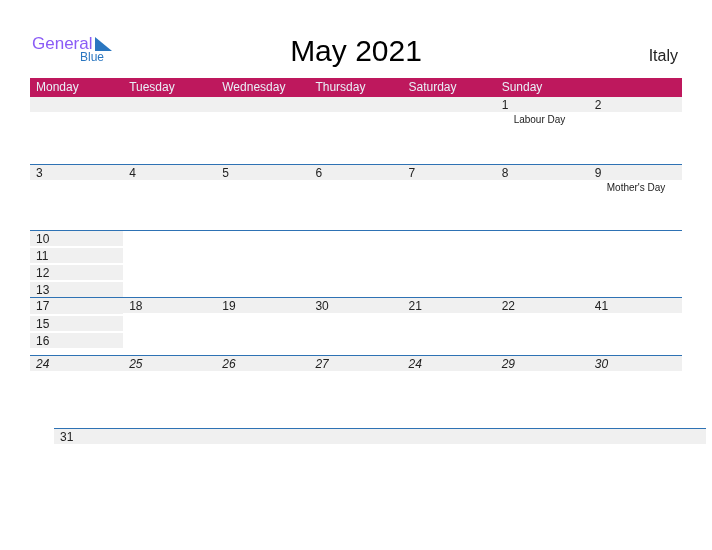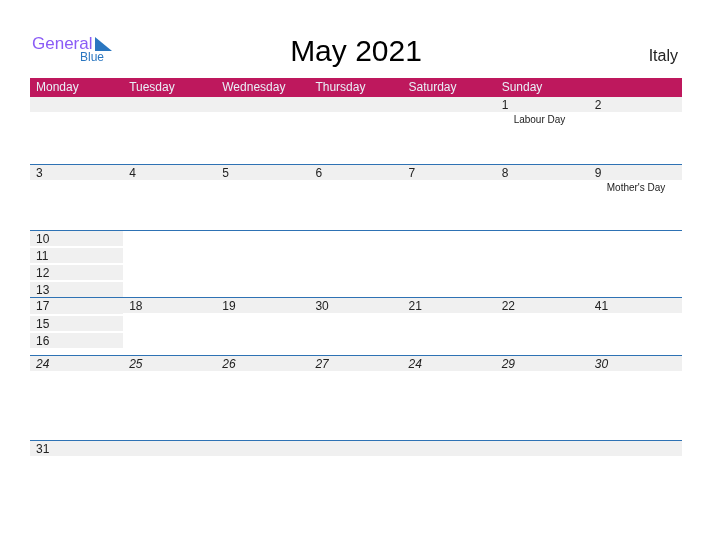--- a/index.html
+++ b/index.html
@@ -182,21 +182,21 @@
       </div>
       <div class="cell">
         <span class="num">29</span>
         <span class="hol"></span>
       </div>
       <div class="cell">
         <span class="num">30</span>
         <span class="hol"></span>
       </div>
     </div>
-    <div class="week" style="top: 440px;">
+    <div class="week" style="top: 428px; margin-left: 24px;">
       <div class="cell">
         <span class="num">31</span>
         <span class="hol"></span>
       </div>
       <div class="cell">
         <span class="num"></span>
         <span class="hol"></span>
       </div>
       <div class="cell">
         <span class="num"></span>

